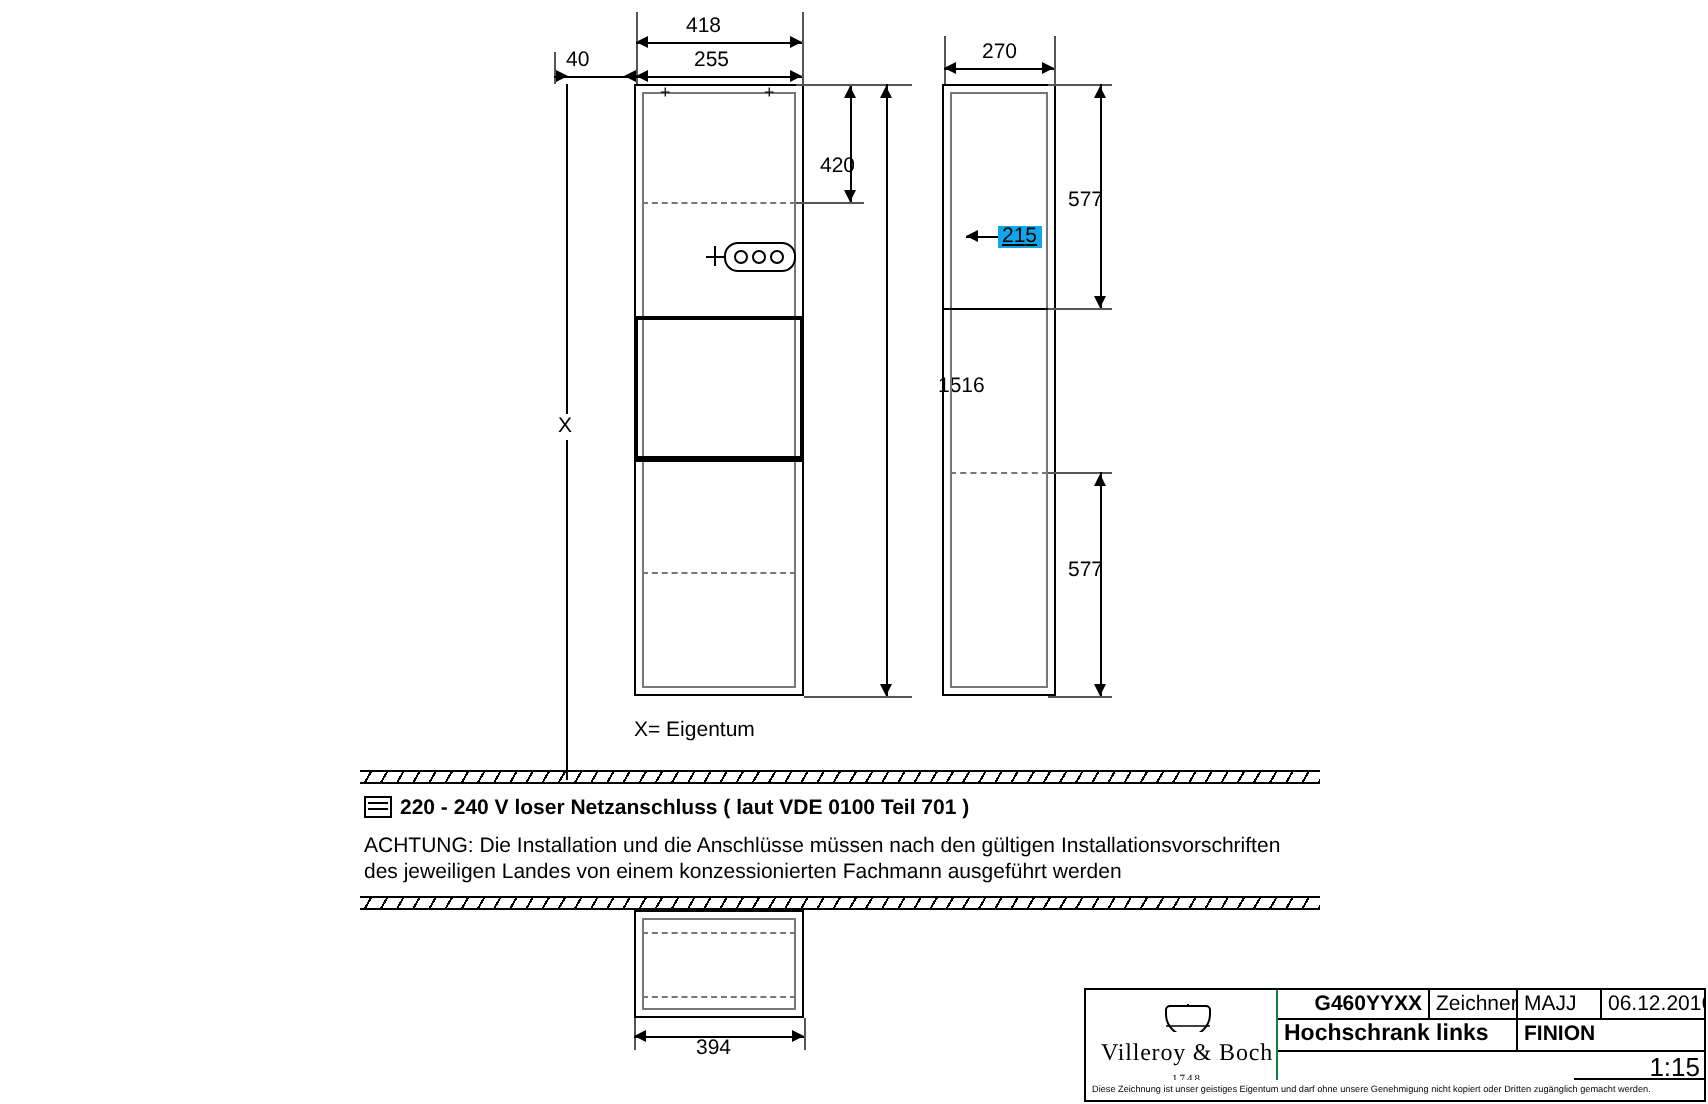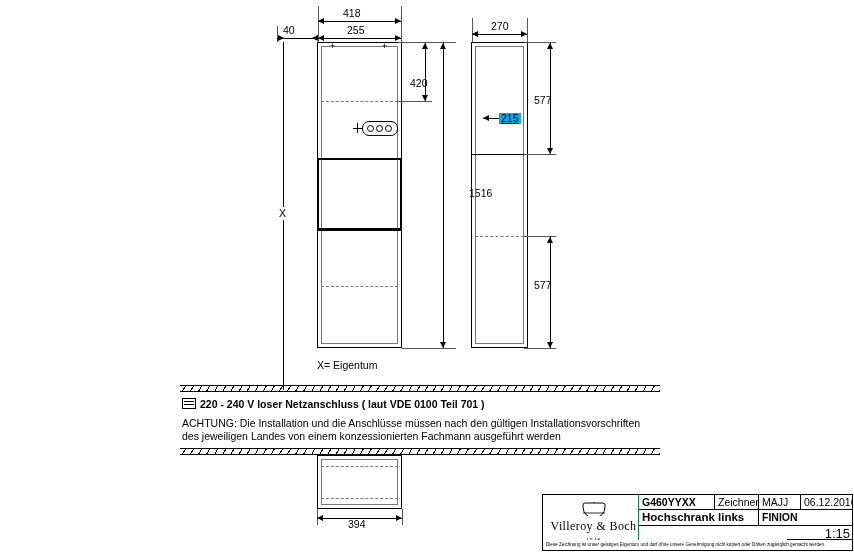--- a/index.html
+++ b/index.html
@@ -285,21 +285,21 @@
         </svg>
       </div>
       <div class="brand" style="top:25px;">
         <span class="bname">Villeroy &amp; Boch</span>
       </div>
       <div class="brand" style="top:37px;">
         <span class="byear">1748</span>
       </div>
     </div>
 
-    <div class="tb-cell b" style="left:96px; top:0; width:76px; height:15px; font-weight:bold;">G460YYXX</div>
+    <div class="tb-cell b" style="left:96px; top:0; width:76px; height:15px; font-weight:bold;text-align:right;">G460YYXX</div>
     <div class="tb-cell b" style="left:172px; top:0; width:44px; height:15px;">Zeichner</div>
     <div class="tb-cell b" style="left:216px; top:0; width:42px; height:15px;">MAJJ</div>
     <div class="tb-cell bb" style="left:258px; top:0; width:52px; height:15px;">06.12.2016</div>
 
     <div class="tb-cell b tb-title" style="left:96px; top:15px; width:120px; height:16px; font-weight:bold;">Hochschrank links</div>
     <div class="tb-cell bb" style="left:216px; top:15px; width:94px; height:16px; font-weight:bold;">FINION</div>
 
     <div class="tb-cell bb tb-scale" style="left:244px; top:31px; width:66px; height:14px;">1:15</div>
 
     <div class="tb-cell" style="left:0; top:45px; width:311px; height:11px;">

